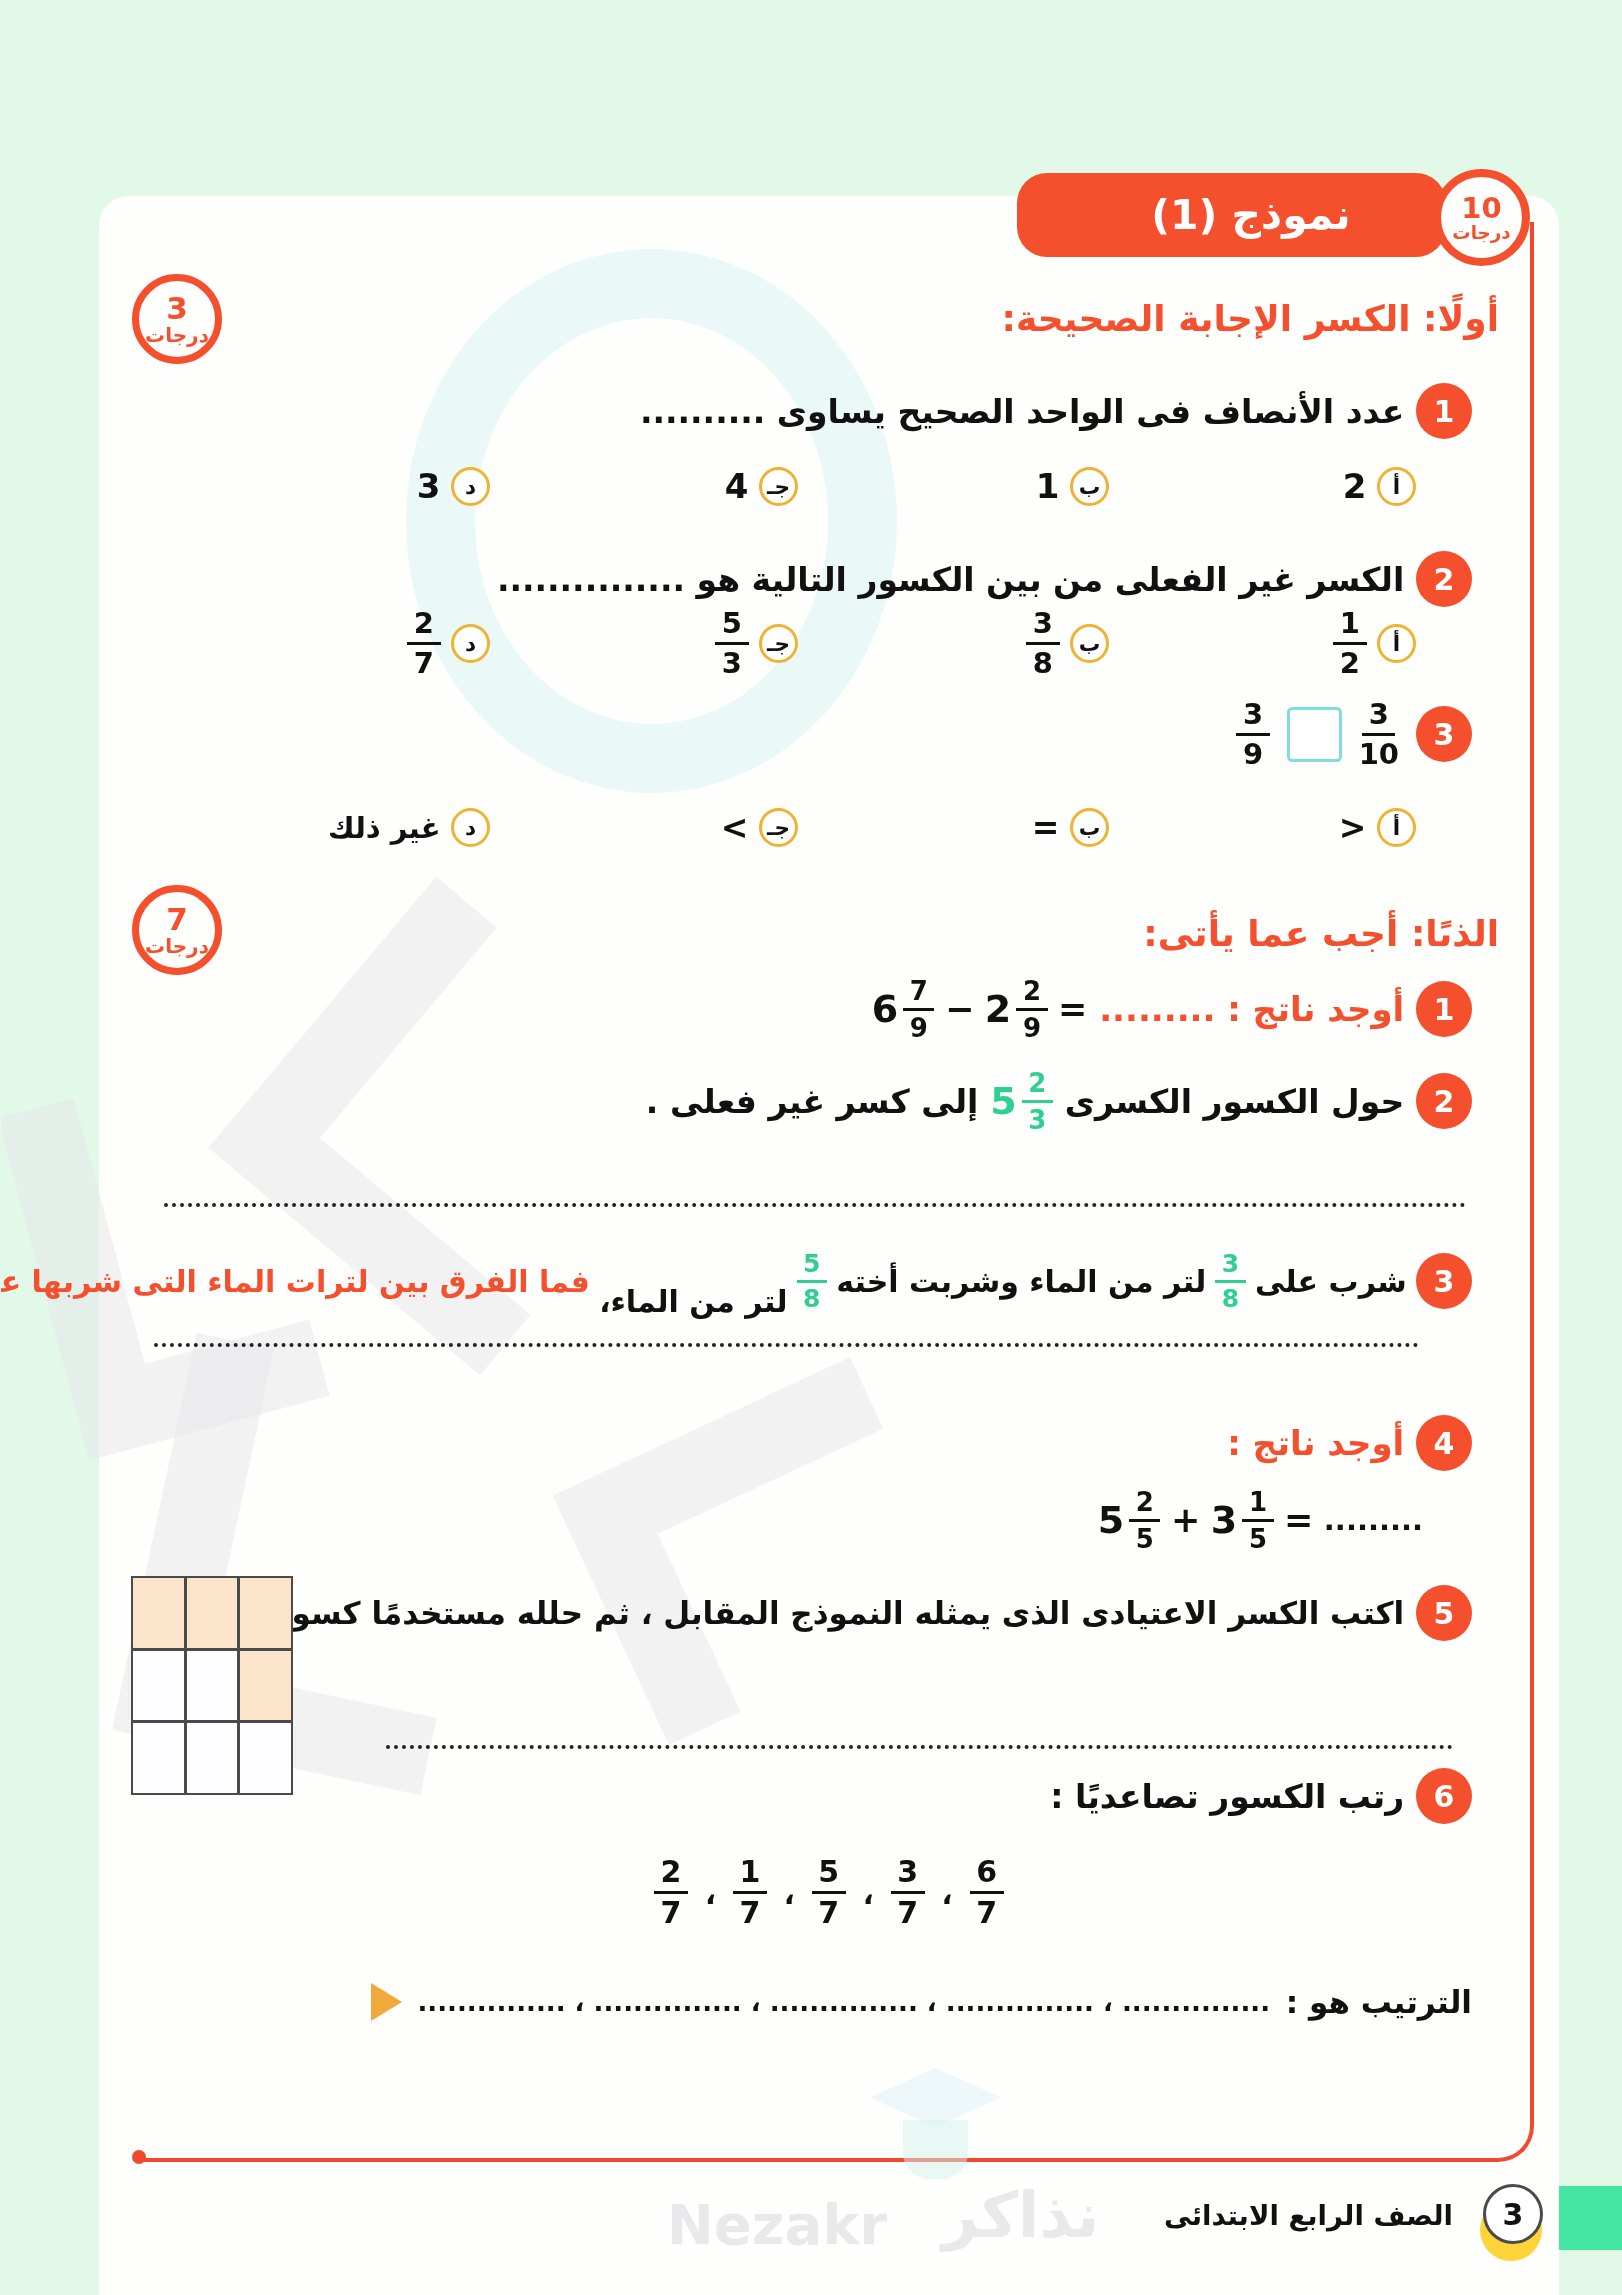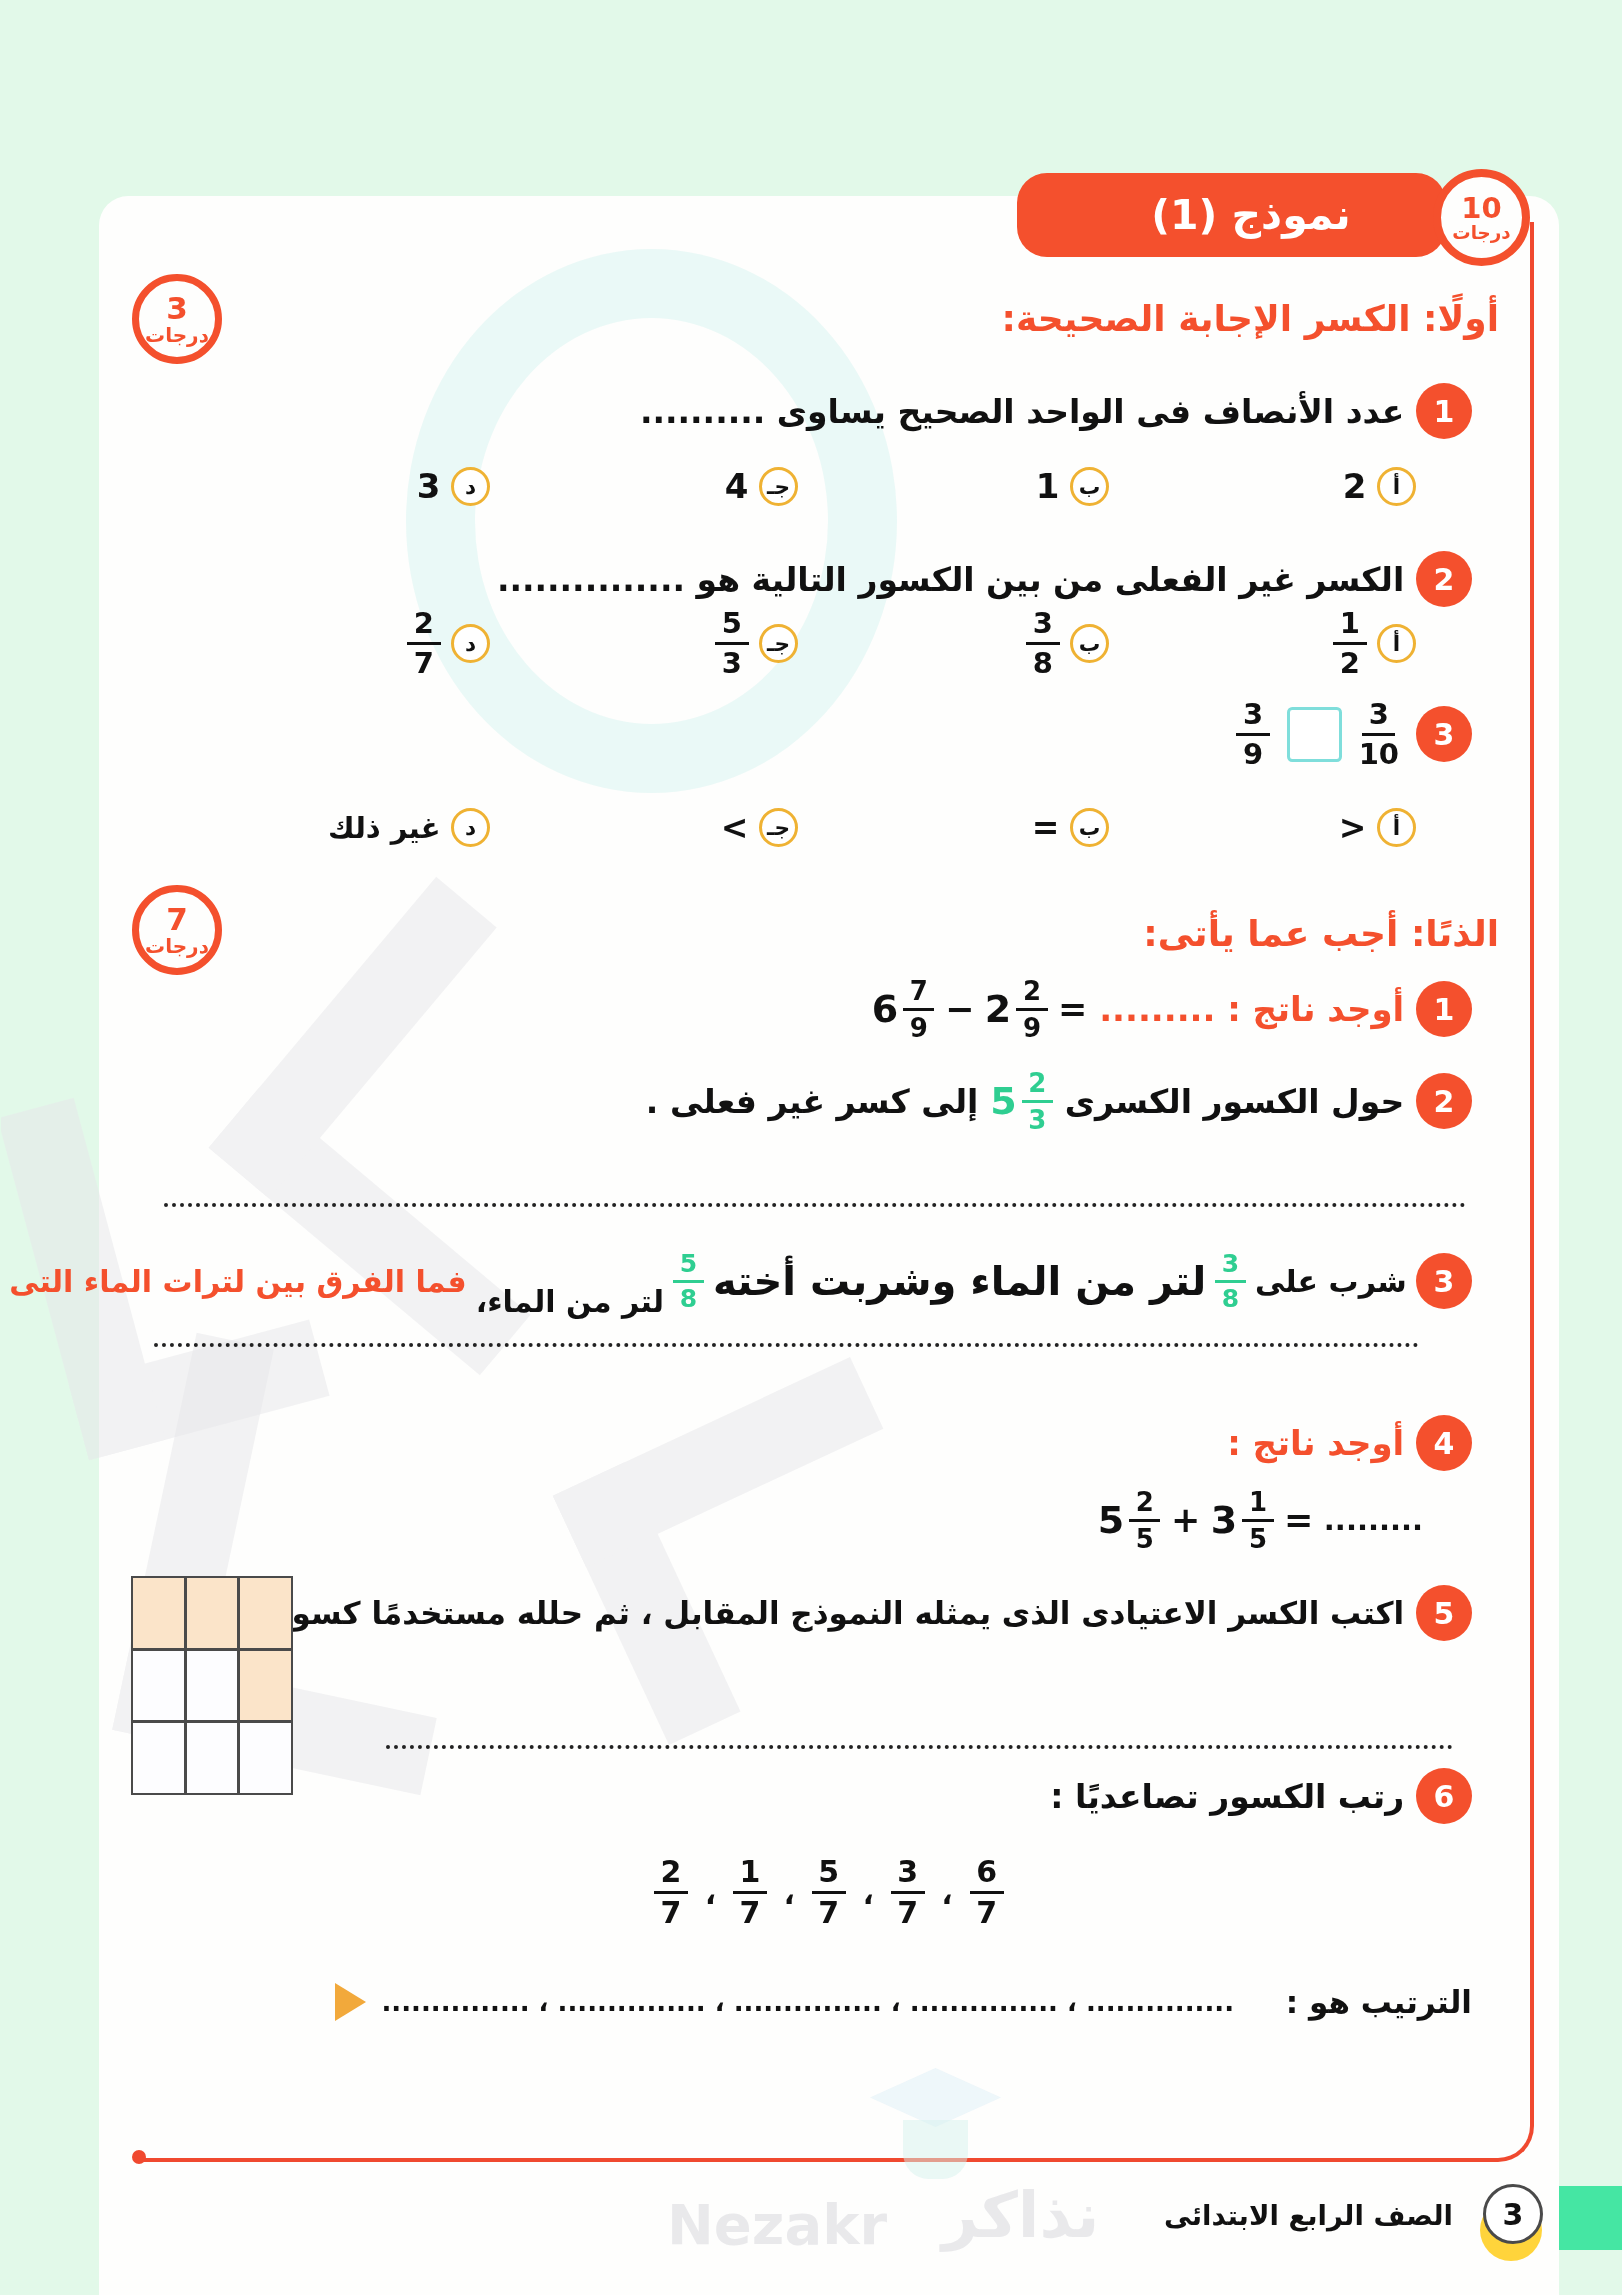--- a/index.html
+++ b/index.html
@@ -241,21 +241,21 @@
 </div>
 <div class="dotline" style="top:1203px;right:157px;left:164px;"></div>
 
 <div class="row" style="top:1243px;right:151px;gap:9.2px;">
   <span class="qbadge">3</span>
   <span class="qtext" style="font-size:30px;">شرب على</span>
   <span class="frac small green">
     <span class="fn" style="font-size:25px;">3</span>
     <span class="fd" style="font-size:25px;">8</span>
   </span>
-  <span class="qtext" style="font-size:40px;">لتر من الماء وشربت أخته</span>
+  <span class="qtext" style="font-size:30px;">لتر من الماء وشربت أخته</span>
   <span class="frac small green">
     <span class="fn" style="font-size:25px;">5</span>
     <span class="fd" style="font-size:25px;">8</span>
   </span>
   <span class="qtext" style="font-size:30px;margin-top:41px;">لتر من الماء،</span>
   <span class="red-label" style="font-size:30px;">فما الفرق بين لترات الماء التى شربها على وأخته ؟</span>
 </div>
 <div class="dotline" style="top:1343px;right:204px;left:154px;"></div>
 
 <div class="row" style="top:1415px;right:151px;">
@@ -325,21 +325,21 @@
     <span class="fn" style="font-size:30px;">3</span>
     <span class="fd" style="font-size:30px;">7</span>
   </span>
   <span class="fr-sep">،</span>
   <span class="frac">
     <span class="fn" style="font-size:30px;">6</span>
     <span class="fd" style="font-size:30px;">7</span>
   </span>
 </div>
 <div class="row" style="top:1983px;right:151px;gap:15.7px;">
-  <span class="qtext" style="font-size:31px;margin-left:36px;">الترتيب هو :</span>
+  <span class="qtext" style="font-size:31px;">الترتيب هو :</span>
   <span class="qtext" style="font-size:26px;">............... ، ............... ، ............... ، ............... ، ...............</span>
   <span class="tri"></span>
 </div>
 
 <div class="abs green-rect"></div>
 <div class="abs yellow-circ"></div>
 <div class="abs page-circ">
   <span>3</span>
 </div>
 <div class="row" style="top:2199px;right:170px;">

